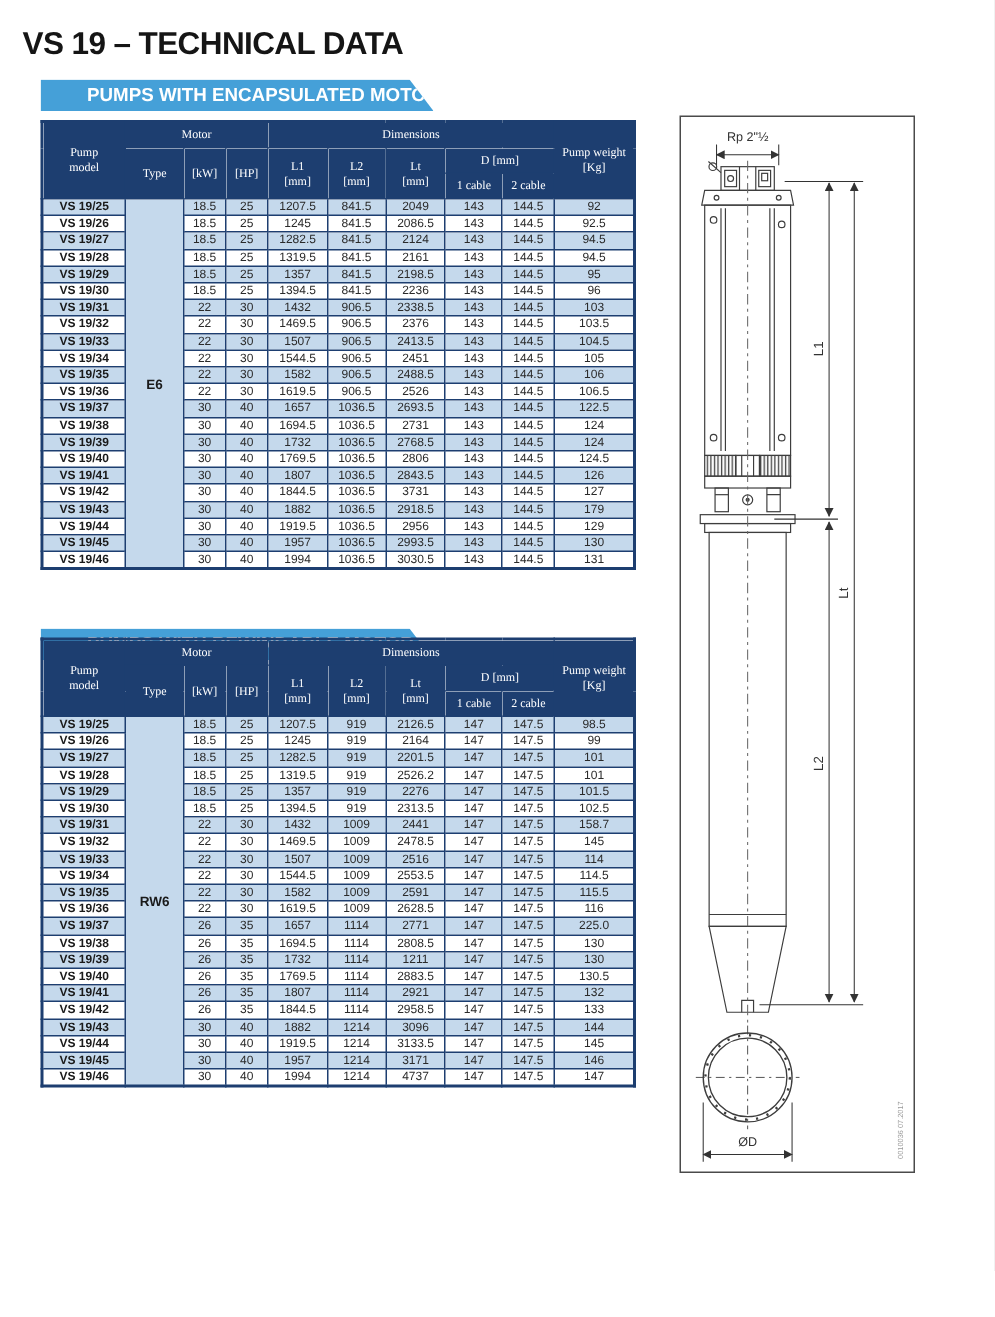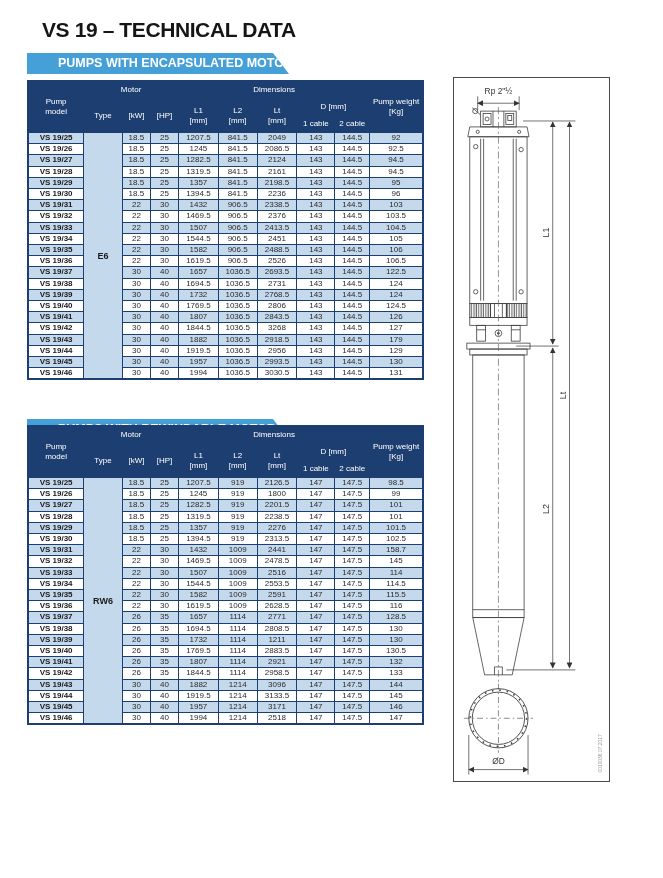--- a/index.html
+++ b/index.html
@@ -2,21 +2,21 @@
 <html style="--header-bg: #1d3e70; --banner-bg: #45a0d8; --row-alt: #c5d9ec; --row-white: #ffffff; --border: #1d3e70;"><head>
 <meta charset="utf-8">
 <style>
   html,body { margin:0; padding:0; background:#e8e8e8; }
   .page {
     position:relative; width:663px; height:878px; background:#ffffff;
     font-family:"Liberation Sans", sans-serif; overflow:hidden;
     margin:0 auto;
   }
   .title {
-    position:absolute; left:42px; top:18px;
+    position:absolute; left:15px; top:18px;
     font-size:21px; font-weight:bold; letter-spacing:-0.4px; color:#151515;
     white-space:nowrap;
   }
   .banner {
     position:absolute; left:27px; width:262px; height:21px;
     background:var(--banner-bg,#45a0d8); color:#fff;
     font-weight:bold; font-size:12.5px; line-height:21px;
     padding-left:31px; box-sizing:border-box;
     clip-path:polygon(0 0, calc(100% - 16px) 0, 100% 100%, 0 100%);
     white-space:nowrap;
@@ -31,21 +31,21 @@
   }
   #table-0 { top:80px; }
   #table-1 { top:425px; }
   .data-table th, .data-table td {
     border:1px solid var(--border,#1d3e70);
     text-align:center; vertical-align:middle; padding:0; overflow:hidden;
   }
   .data-table thead th {
     background:var(--header-bg,#1d3e70); color:#fff;
     font-weight:normal; font-size:8px; line-height:1.2;
-    white-space:pre-line; height:16px;
+    white-space:pre-line; height:16px;font-family:Liberation Serif, serif;
   }
   .data-table tbody td {
     font-size:8px; height:10.2px; line-height:10.2px;
     color:#2a2a2a; background:var(--row-white,#ffffff);
   }
   .data-table tbody tr.alt td { background:var(--row-alt,#c5d9ec); }
   .data-table tbody td.model { font-weight:bold; color:#1a1a1a; }
   .data-table tbody td.type-cell {
     background:var(--row-alt,#c5d9ec); font-weight:bold; font-size:9px; color:#1a1a1a;text-align:center;
   }
@@ -290,21 +290,21 @@
           <td>143</td>
           <td>144.5</td>
           <td>126</td>
         </tr>
         <tr>
           <td class="model">VS 19/42</td>
           <td>30</td>
           <td>40</td>
           <td>1844.5</td>
           <td>1036.5</td>
-          <td>3268</td>
+          <td>3731</td>
           <td>143</td>
           <td>144.5</td>
           <td>127</td>
         </tr>
         <tr class="alt">
           <td class="model">VS 19/43</td>
           <td>30</td>
           <td>40</td>
           <td>1882</td>
           <td>1036.5</td>
@@ -401,21 +401,21 @@
           <td>147</td>
           <td>147.5</td>
           <td>98.5</td>
         </tr>
         <tr>
           <td class="model">VS 19/26</td>
           <td>18.5</td>
           <td>25</td>
           <td>1245</td>
           <td>919</td>
-          <td>1800</td>
+          <td>2164</td>
           <td>147</td>
           <td>147.5</td>
           <td>99</td>
         </tr>
         <tr class="alt">
           <td class="model">VS 19/27</td>
           <td>18.5</td>
           <td>25</td>
           <td>1282.5</td>
           <td>919</td>
@@ -423,21 +423,21 @@
           <td>147</td>
           <td>147.5</td>
           <td>101</td>
         </tr>
         <tr>
           <td class="model">VS 19/28</td>
           <td>18.5</td>
           <td>25</td>
           <td>1319.5</td>
           <td>919</td>
-          <td>2238.5</td>
+          <td>2526.2</td>
           <td>147</td>
           <td>147.5</td>
           <td>101</td>
         </tr>
         <tr class="alt">
           <td class="model">VS 19/29</td>
           <td>18.5</td>
           <td>25</td>
           <td>1357</td>
           <td>919</td>
@@ -525,21 +525,21 @@
         </tr>
         <tr class="alt">
           <td class="model">VS 19/37</td>
           <td>26</td>
           <td>35</td>
           <td>1657</td>
           <td>1114</td>
           <td>2771</td>
           <td>147</td>
           <td>147.5</td>
-          <td>128.5</td>
+          <td>225.0</td>
         </tr>
         <tr>
           <td class="model">VS 19/38</td>
           <td>26</td>
           <td>35</td>
           <td>1694.5</td>
           <td>1114</td>
           <td>2808.5</td>
           <td>147</td>
           <td>147.5</td>
@@ -621,21 +621,21 @@
           <td>147</td>
           <td>147.5</td>
           <td>146</td>
         </tr>
         <tr>
           <td class="model">VS 19/46</td>
           <td>30</td>
           <td>40</td>
           <td>1994</td>
           <td>1214</td>
-          <td>2518</td>
+          <td>4737</td>
           <td>147</td>
           <td>147.5</td>
           <td>147</td>
         </tr>
       </tbody>
     </table>
 
   <div class="diagram-frame">
     <svg viewBox="0 0 157 705">
       <defs>

